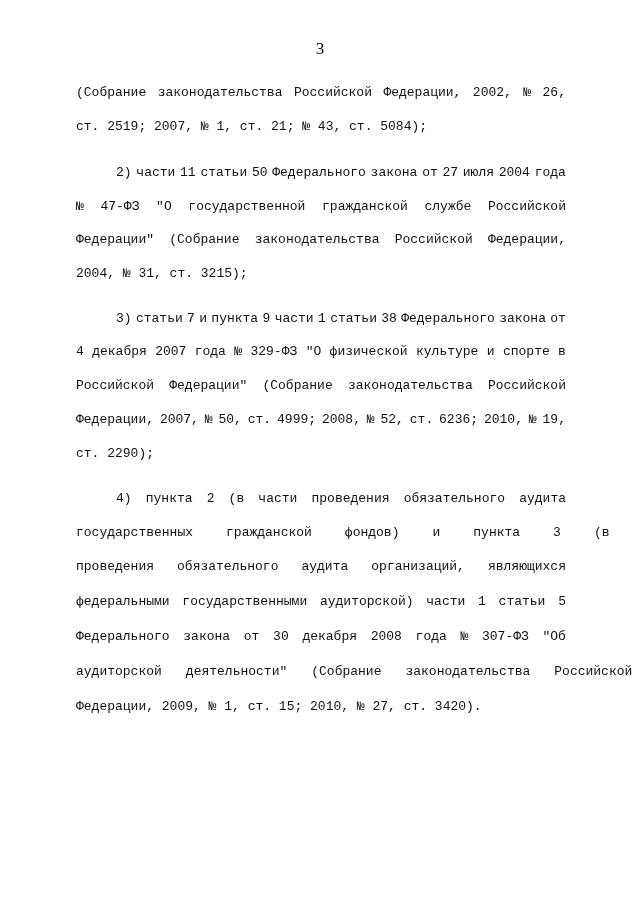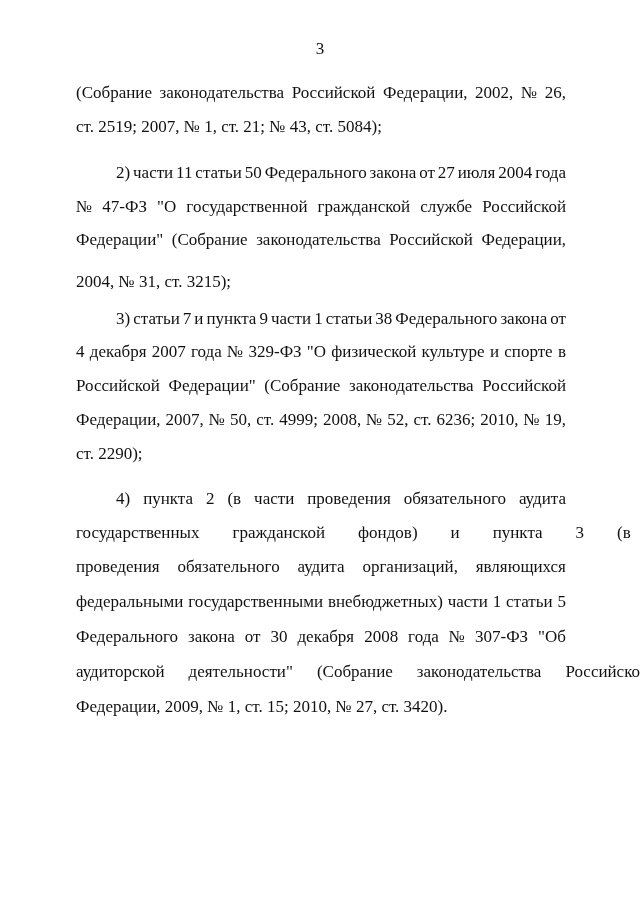--- a/index.html
+++ b/index.html
@@ -1,20 +1,20 @@
 <!DOCTYPE html>
 <html><head>
 <meta charset="utf-8">
 <style>
   html, body { margin: 0; padding: 0; background: #ffffff; }
   body { width: 640px; height: 905px; position: relative; overflow: hidden;
          font-family: "Liberation Serif", "DejaVu Serif", serif; color: #111; }
   .page-num { position: absolute; top: 39px; left: 0; width: 640px; text-align: center; font-size: 17px; }
-  .line { position: absolute; left: 76px; width: 490px; font-size: 17px; line-height: 20px;
-          white-space: nowrap; }
+  .line { position: absolute; left: 76px; width: 490px; font-size: 13px; line-height: 20px;
+          white-space: nowrap; font-family: Liberation Mono, monospace; }
   .line.j { display: flex; justify-content: space-between; }
   .line.j span.w { display: inline-block; }
   .line.indent { left: 116px; width: 450px; }
 </style>
 </head>
 <body>
 
 <div class="page-num">3</div>
 
 <div id="doc">
@@ -54,21 +54,21 @@
         <span class="w">службе</span>
         <span class="w">Российской</span>
       </div>
       <div class="line j" style="top: 230px;">
         <span class="w">Федерации"</span>
         <span class="w">(Собрание</span>
         <span class="w">законодательства</span>
         <span class="w">Российской</span>
         <span class="w">Федерации,</span>
       </div>
-      <div class="line" style="top: 272px;">2004, № 31, ст. 3215);</div>
+      <div class="line" style="top: 264px;">2004, № 31, ст. 3215);</div>
     </div>
     <div>
       <div class="line j indent" style="top: 309px;">
         <span class="w">3)</span>
         <span class="w">статьи</span>
         <span class="w">7</span>
         <span class="w">и</span>
         <span class="w">пункта</span>
         <span class="w">9</span>
         <span class="w">части</span>
@@ -142,21 +142,21 @@
       <div class="line j" style="top: 557px;">
         <span class="w">проведения</span>
         <span class="w">обязательного</span>
         <span class="w">аудита</span>
         <span class="w">организаций,</span>
         <span class="w">являющихся</span>
       </div>
       <div class="line j" style="top: 592px;">
         <span class="w">федеральными</span>
         <span class="w">государственными</span>
-        <span class="w">внебюджетных)</span>
+        <span class="w">аудиторской)</span>
         <span class="w">части</span>
         <span class="w">1</span>
         <span class="w">статьи</span>
         <span class="w">5</span>
       </div>
       <div class="line j" style="top: 627px;">
         <span class="w">Федерального</span>
         <span class="w">закона</span>
         <span class="w">от</span>
         <span class="w">30</span>

